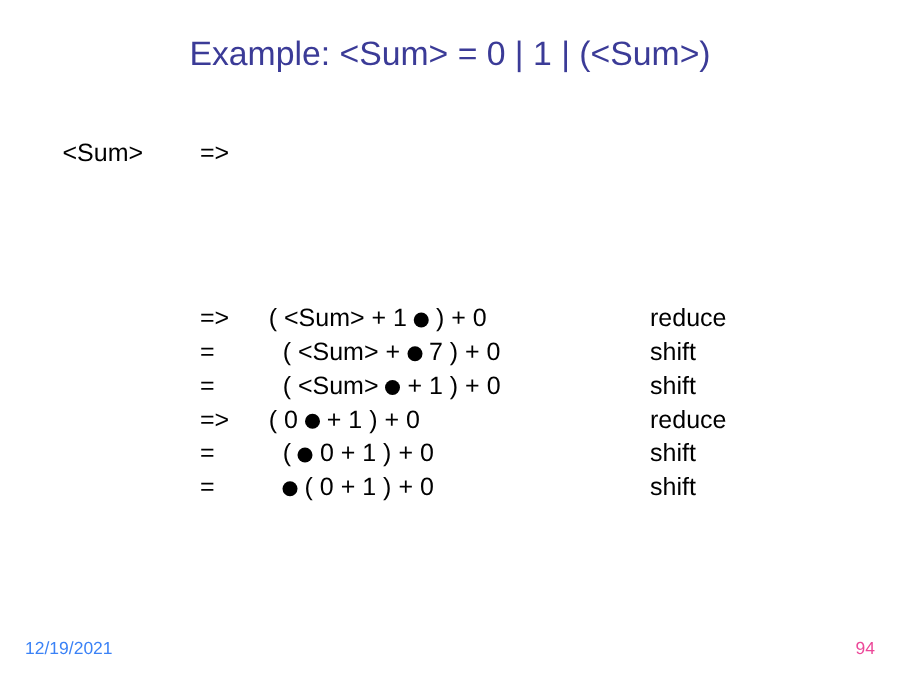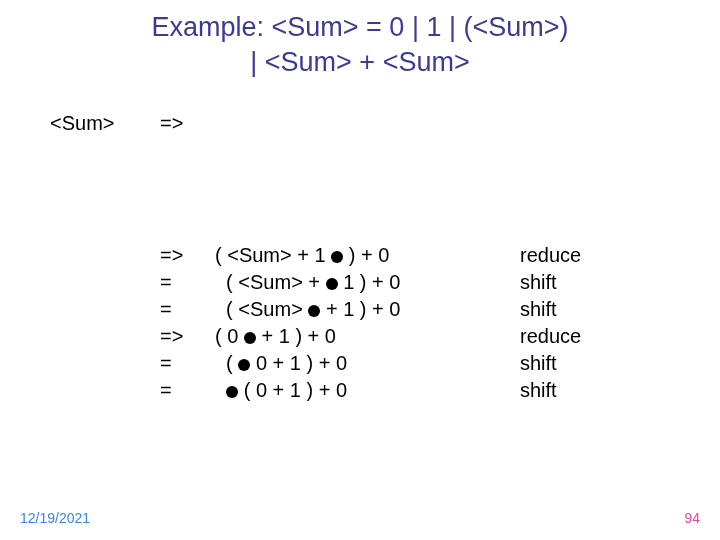--- a/index.html
+++ b/index.html
@@ -16,21 +16,21 @@
   .slide {
     width: 720px;
     height: 540px;
     position: relative;
   }
   .title {
     text-align: center;
     color: #3b3b97;
     font-size: 27px;
     line-height: 1.3;
-    padding-top: 10px;
+    padding-top: 26px;
     font-family: "Comic Sans MS", "Comic Sans", cursive, Verdana, sans-serif;
   }
   .body {
     position: absolute;
     left: 50px;
     top: 110px;
     font-size: 20px;
     font-family: Verdana, Geneva, sans-serif;
   }
   .row {
@@ -67,21 +67,20 @@
   }
   .gap { height: 105px; }
 </style>
 </head>
 <body>
 
 <div class="slide">
 
   <div class="title">
     <div>Example: &lt;Sum&gt; = 0 | 1 | (&lt;Sum&gt;)</div>
-    <div>| &lt;Sum&gt; + &lt;Sum&gt;</div>
   </div>
 
   <div class="body">
 
     <div class="row">
       <span class="col-lhs">&lt;Sum&gt;</span>
       <span class="col-arrow">=&gt;</span>
       <span class="col-expr"></span>
       <span class="col-action"></span>
     </div>
@@ -91,21 +90,21 @@
     <div class="row">
       <span class="col-lhs"></span>
       <span class="col-arrow">=&gt;</span>
       <span class="col-expr"><span>( &lt;Sum&gt; + 1 </span><span class="dot"></span><span> ) + 0</span></span>
       <span class="col-action">reduce</span>
     </div>
 
     <div class="row">
       <span class="col-lhs"></span>
       <span class="col-arrow">=</span>
-      <span class="col-expr"><span>  ( &lt;Sum&gt; + </span><span class="dot"></span><span> 1 ) + 0</span></span>
+      <span class="col-expr"><span>  ( &lt;Sum&gt; + </span><span class="dot"></span><span> 7 ) + 0</span></span>
       <span class="col-action">shift</span>
     </div>
 
     <div class="row">
       <span class="col-lhs"></span>
       <span class="col-arrow">=</span>
       <span class="col-expr"><span>  ( &lt;Sum&gt; </span><span class="dot"></span><span> + 1 ) + 0</span></span>
       <span class="col-action">shift</span>
     </div>
 

